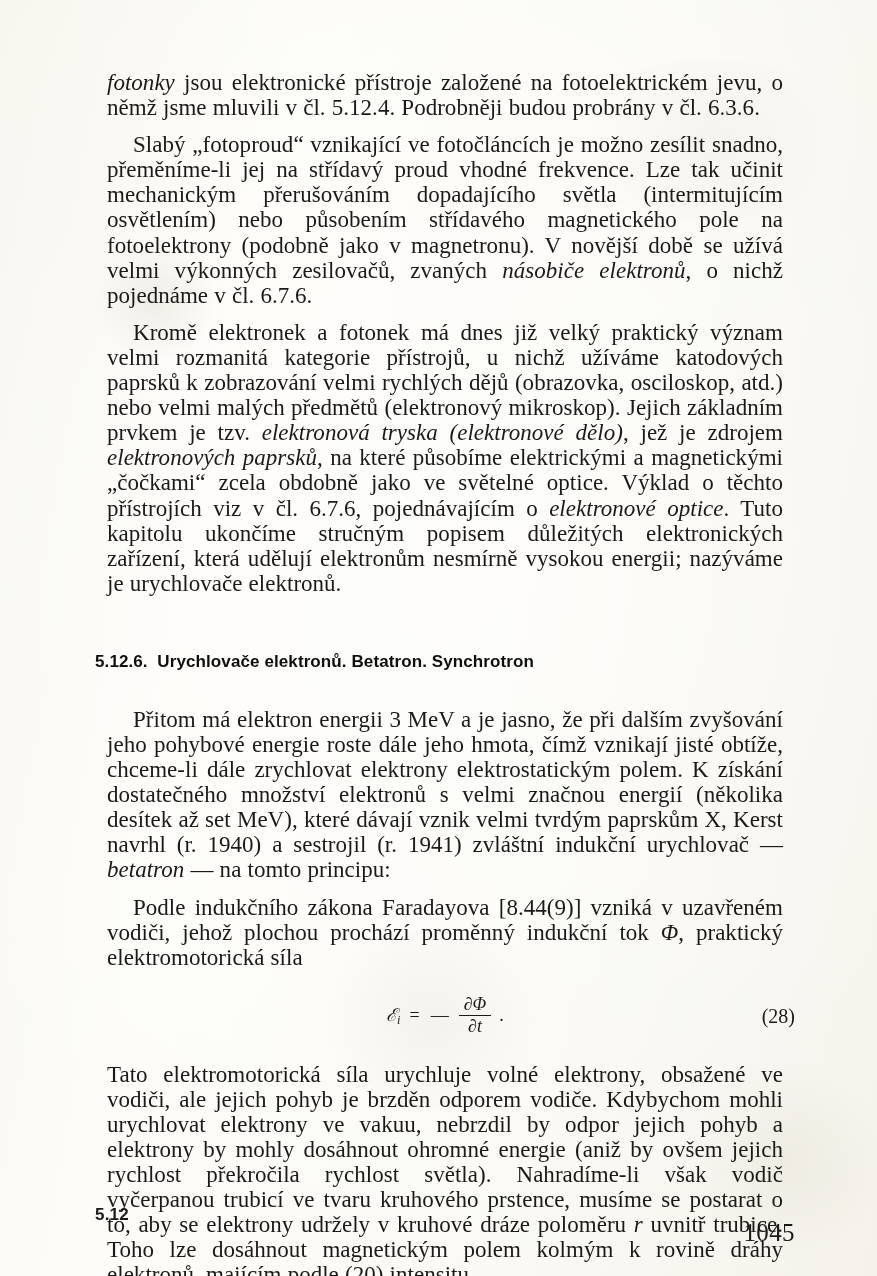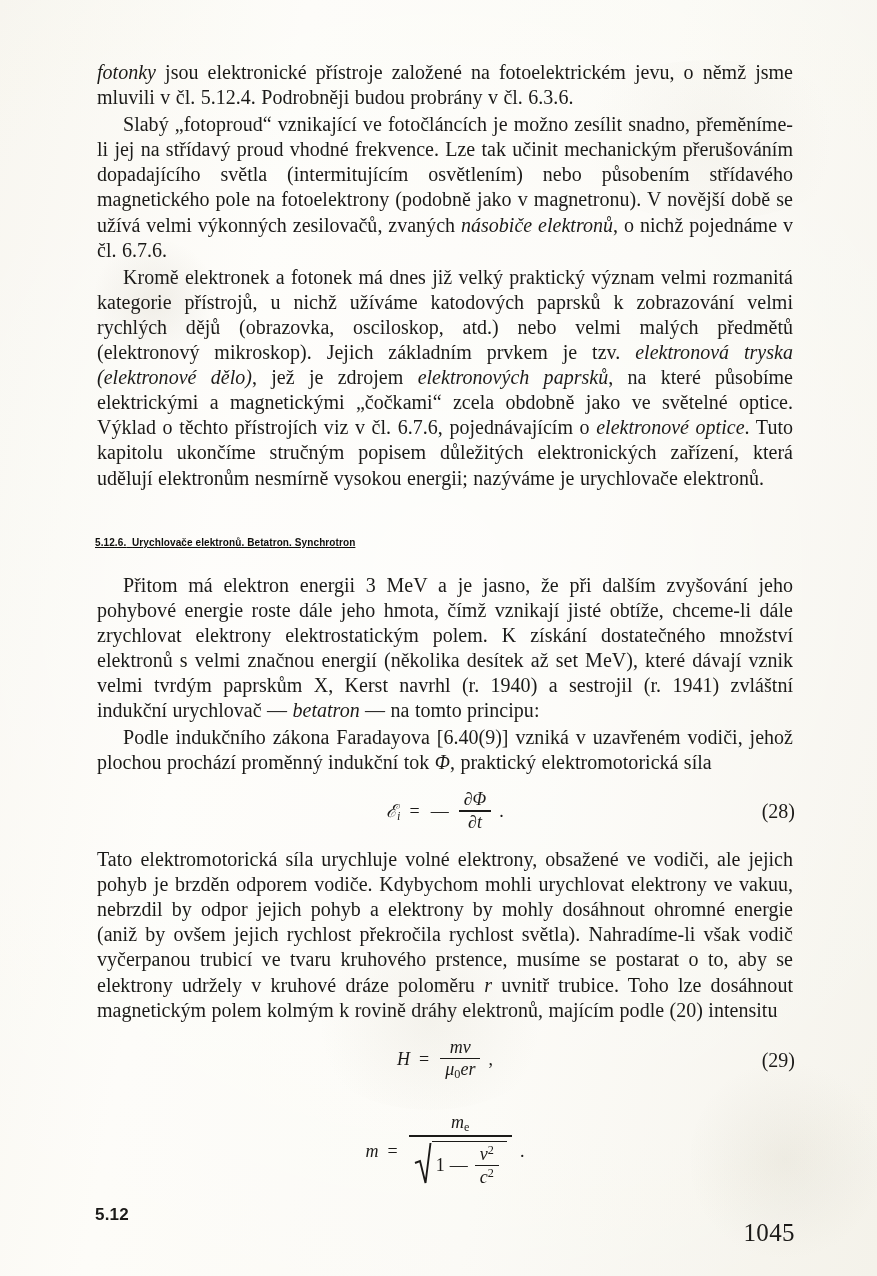--- a/index.html
+++ b/index.html
@@ -39,40 +39,39 @@
     inset: 0;
   }
   .col {
     position: absolute;
     left: 95px;
     top: 58px;
     width: 700px;
   }
 
   p.body-text {
-    margin: 2px;
-    font-size: 20px;
+    margin: 12px;
+    font-size: 23px;
     line-height: 25.1px;
     text-align: justify;
     text-justify: inter-word;
     letter-spacing: 0.02px;
     word-spacing: 0.4px;
   }
   p.indent { text-indent: 26px; }
   i, .it { font-style: italic; }
   .spaced { letter-spacing: 1.6px; }
 
   h2.section-heading {
     margin: 0;
     font-family: "Liberation Sans", "DejaVu Sans", sans-serif;
     font-weight: 700;
-    font-size: 10px;
+    font-size: 17px;
     letter-spacing: 0.1px;
     color: #0e0e0c;
-    text-decoration: underline;
   }
 
   .gap-before-heading { height: 44px; }
   .gap-after-heading  { height: 23px; }
   .eq-gap             { height: 13px; }
 
   
   .eq-row {
     position: relative;
     display: flex;
@@ -179,21 +178,21 @@
 
     <div class="gap-before-heading"></div>
 
     <h2 class="section-heading"><span>5.12.6.</span>&nbsp;&nbsp;<span>Urychlovače elektronů. Betatron. Synchrotron</span></h2>
 
     <div class="gap-after-heading"></div>
 
 
     <p class="body-text indent"><span>Přitom má elektron energii 3 MeV a je jasno, že při dalším zvyšování jeho pohybové energie roste dále jeho hmota, čímž vznikají jisté obtíže, chceme-li dále zrychlovat elektrony elektrostatickým polem. K získání dostatečného množství elektronů s velmi značnou energií (několika desítek až set MeV), které dávají vznik velmi tvrdým paprskům X, Kerst navrhl (r. 1940) a sestrojil (r. 1941) zvláštní indukční urychlovač — </span><i>betatron</i><span> — na tomto principu:</span></p>
 
-    <p class="body-text indent"><span>Podle indukčního zákona Faradayova [6.40(9)] vzniká v uzavřeném vodiči, jehož plochou prochází proměnný indukční tok </span><i>Φ</i><span>, praktický elektromotorická síla</span></p>
+    <p class="body-text indent"><span>Podle indukčního zákona Faradayova [8.44(9)] vzniká v uzavřeném vodiči, jehož plochou prochází proměnný indukční tok </span><i>Φ</i><span>, praktický elektromotorická síla</span></p>
 
     <div class="eq-gap"></div>
 
     <div class="eq-row">
       <span class="eq-body">
         <span><span>ℰ</span><span class="sub">i</span></span>
         <span class="eqsign">=</span>
         <span class="minus">—</span>
         <span class="frac">
           <span class="num">∂Φ</span>

